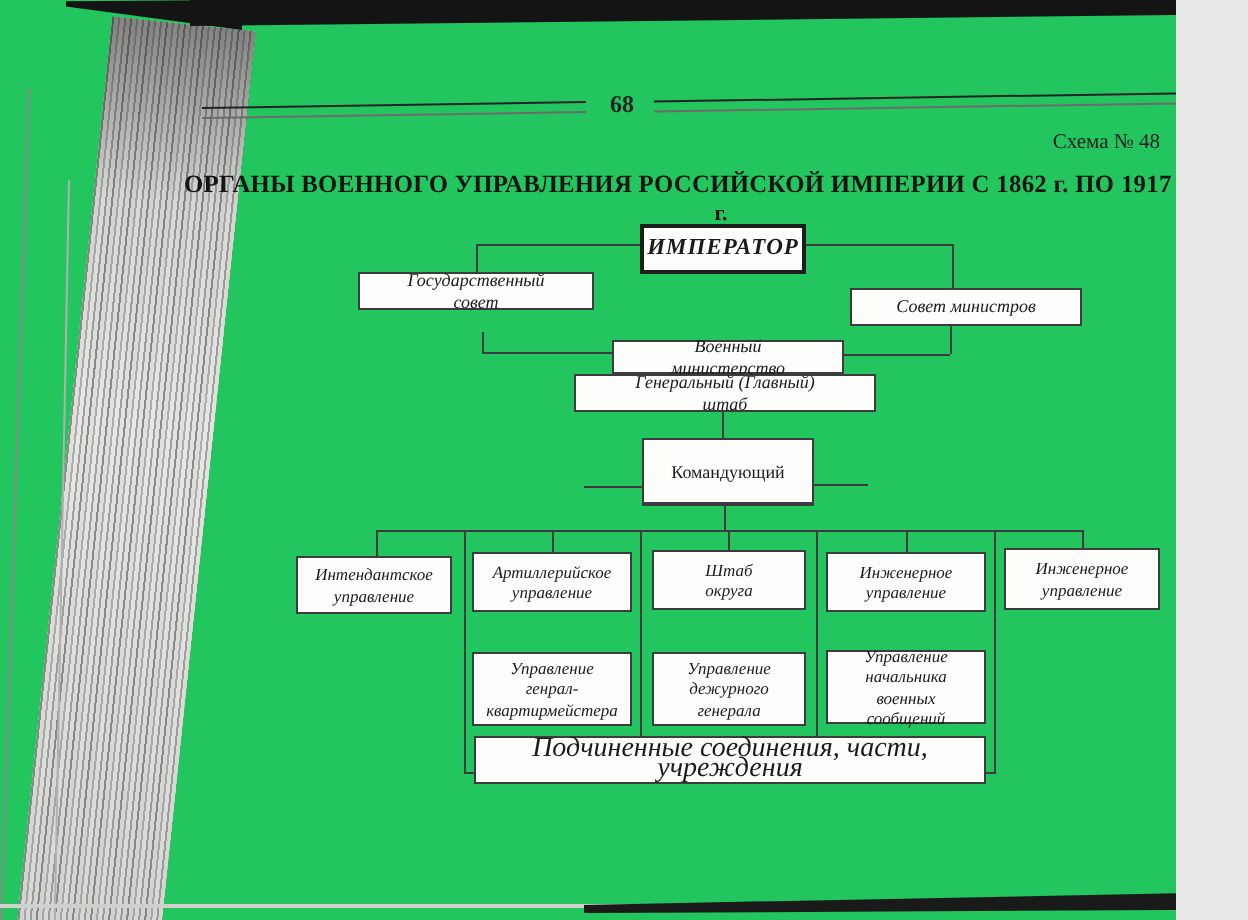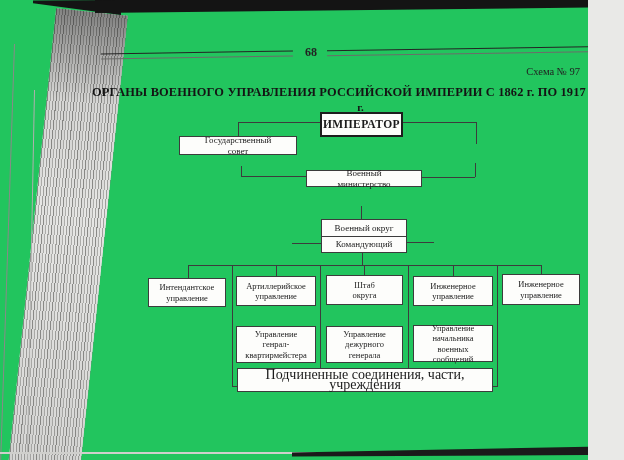--- a/index.html
+++ b/index.html
@@ -34,21 +34,21 @@
   .pagenum{position:absolute;left:294px;top:45px;width:34px;text-align:center;
     font-weight:bold;font-size:12px;color:#222;}
   .scheme-label{position:absolute;right:8px;top:66px;font-size:10.5px;color:#222;}
   .title{position:absolute;left:92px;top:85px;width:532px;text-align:left;
     font-weight:bold;font-size:12.4px;letter-spacing:.15px;color:#141414;}
   .title2{position:absolute;left:300px;top:101px;width:121px;text-align:center;
     font-weight:bold;font-size:11px;color:#141414;}
   
   .node{position:absolute;border:1px solid #3c3c3c;background:#fdfdfb;
     display:flex;align-items:center;justify-content:center;text-align:center;
-    font-size:9px;line-height:10.5px;white-space:pre-line;padding:1px 18px;box-sizing:border-box;}
+    font-size:9px;line-height:10.5px;white-space:pre-line;padding:1px 18px;box-sizing:border-box;font-style:italic;}
   .node.small{font-size:8.5px;line-height:10.5px;}
   .node.emperor{border:2px solid #1d1d1d;font-weight:bold;font-size:11.5px;letter-spacing:.5px;}
   .node.bar{font-size:14px;}
   .cellsplit{position:absolute;display:flex;flex-direction:column;border:1px solid #3c3c3c;
     background:#fdfdfb;box-sizing:border-box;}
   .cellsplit .cell{flex:1;display:flex;align-items:center;justify-content:center;
     font-size:9px;text-align:center;}
   .cellsplit .cell:first-child{border-bottom:1px solid #3c3c3c;}
   .ln{position:absolute;background:#3c3c3c;}
 </style>
@@ -62,21 +62,21 @@
   <div class="stray2"></div>
   <div class="topband"></div>
   <div class="topwedge"></div>
   <div class="rightedge"></div>
   <div class="bottomline"></div>
   <div class="bottomwedge"></div>
 
   <div class="rule left"></div>
   <div class="rule right"></div>
   <div class="pagenum">68</div>
-  <div class="scheme-label">Схема № 97</div>
+  <div class="scheme-label">Схема № 48</div>
   <div class="title">ОРГАНЫ ВОЕННОГО УПРАВЛЕНИЯ РОССИЙСКОЙ ИМПЕРИИ С 1862 г. ПО 1917</div>
   <div class="title2">г.</div>
 
   <i class="ln" style="left:238px;top:122px;width:82px;height:1px"></i>
   <i class="ln" style="left:238px;top:122px;width:1px;height:25px"></i>
   <i class="ln" style="left:403px;top:122px;width:73px;height:1px"></i>
   <i class="ln" style="left:476px;top:122px;width:1px;height:22px"></i>
   <i class="ln" style="left:241px;top:166px;width:1px;height:10px"></i>
   <i class="ln" style="left:241px;top:176px;width:65px;height:1px"></i>
   <i class="ln" style="left:475px;top:163px;width:1px;height:14px"></i>
@@ -95,26 +95,27 @@
   <i class="ln" style="left:320px;top:265px;width:1px;height:103px"></i>
   <i class="ln" style="left:408px;top:265px;width:1px;height:103px"></i>
   <i class="ln" style="left:497px;top:265px;width:1px;height:121px"></i>
   <i class="ln" style="left:232px;top:386px;width:6px;height:1px"></i>
   <i class="ln" style="left:493px;top:386px;width:5px;height:1px"></i>
 
   <div class="node emperor" style="left:320px;top:112px;width:83px;height:25px">ИМПЕРАТОР</div>
 
   <div class="node" style="left:179px;top:136px;width:118px;height:19px">Государственный совет</div>
 
+  <div class="node" style="left:425px;top:144px;width:116px;height:19px">Совет министров</div>
 
   <div class="node" style="left:306px;top:170px;width:116px;height:17px">Военный министерство</div>
 
+  <div class="node" style="left:287px;top:187px;width:151px;height:19px">Генеральный (Главный) штаб</div>
 
   <div class="cellsplit" style="left:321px;top:219px;width:86px;height:34px">
-    <div class="cell">Военный округ</div>
     <div class="cell">Командующий</div>
   </div>
 
 
 
   <div class="node small" style="left:148px;top:278px;width:78px;height:29px">Интендантское
 управление</div>
 
   <div class="node small" style="left:236px;top:276px;width:80px;height:30px">Артиллерийское
 управление</div>

